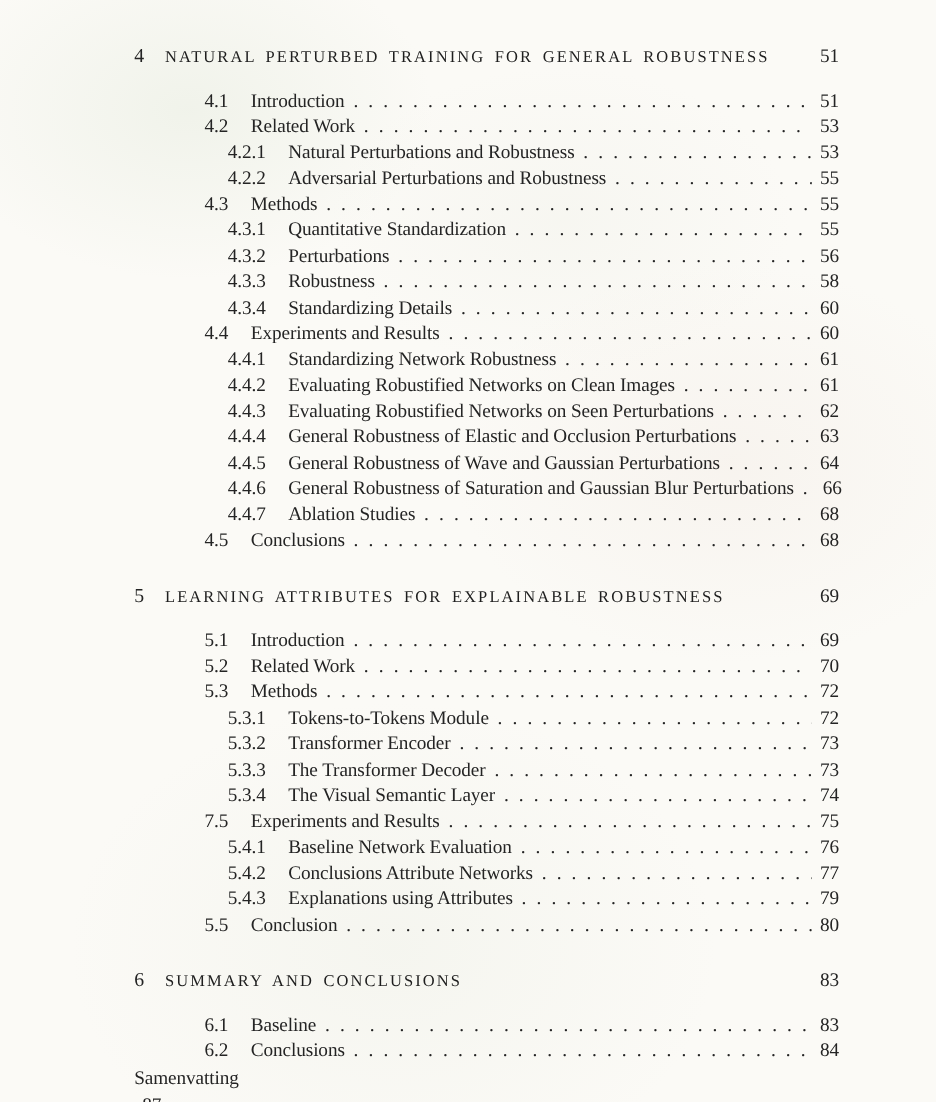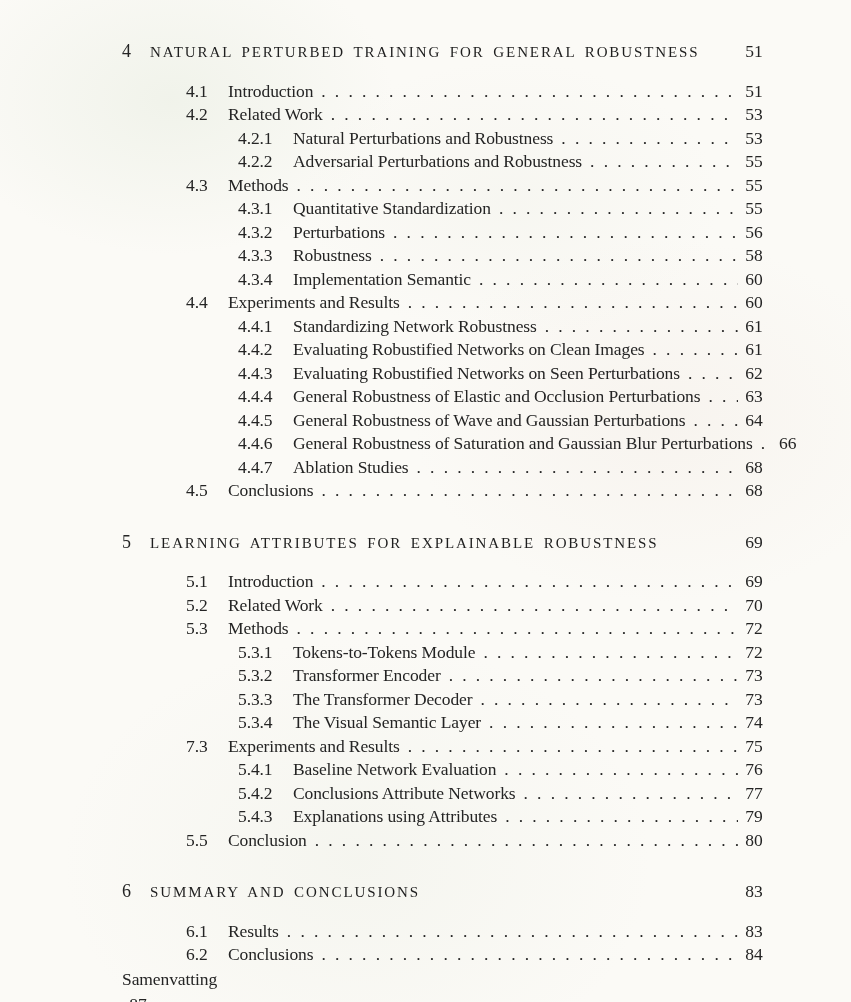--- a/index.html
+++ b/index.html
@@ -31,21 +31,21 @@
 
   
   .entry {
     font-size: 17.5px;
     line-height: 23.5px;
     letter-spacing: -0.1px;
     white-space: nowrap;
   }
   .num   { flex: 0 0 auto; }
   .lvl1 .num { margin-left: 64px; width: 42px; }
-  .lvl2 .num { margin-left: 116px; width: 55px; }
+  .lvl2 .num { margin-left: 85px; width: 55px; }
   .title { flex: 0 1 auto; white-space: nowrap; text-align: right; }
 
   .dots {
     flex: 1 1 0;
     min-width: 0;
     overflow: hidden;
     white-space: nowrap;
     text-align: right;
     padding: 0 11px 0 8px;
   }
@@ -147,21 +147,21 @@
         <span class="pagenum">56</span>
       </div>
       <div class="row entry lvl2">
         <span class="num">4.3.3</span>
         <span class="title">Robustness</span>
         <span class="dots"></span>
         <span class="pagenum">58</span>
       </div>
       <div class="row entry lvl2">
         <span class="num">4.3.4</span>
-        <span class="title">Implementation Semantic</span>
+        <span class="title">Standardizing Details</span>
         <span class="dots"></span>
         <span class="pagenum">60</span>
       </div>
       <div class="row entry lvl1">
         <span class="num">4.4</span>
         <span class="title">Experiments and Results</span>
         <span class="dots"></span>
         <span class="pagenum">60</span>
       </div>
       <div class="row entry lvl2">
@@ -254,21 +254,21 @@
         <span class="dots"></span>
         <span class="pagenum">73</span>
       </div>
       <div class="row entry lvl2">
         <span class="num">5.3.4</span>
         <span class="title">The Visual Semantic Layer</span>
         <span class="dots"></span>
         <span class="pagenum">74</span>
       </div>
       <div class="row entry lvl1">
-        <span class="num">7.3</span>
+        <span class="num">7.5</span>
         <span class="title">Experiments and Results</span>
         <span class="dots"></span>
         <span class="pagenum">75</span>
       </div>
       <div class="row entry lvl2">
         <span class="num">5.4.1</span>
         <span class="title">Baseline Network Evaluation</span>
         <span class="dots"></span>
         <span class="pagenum">76</span>
       </div>
@@ -291,21 +291,21 @@
         <span class="pagenum">80</span>
       </div>
       <div class="row chapter-row">
         <span class="chapter-num">6</span>
         <span class="chapter-title">SUMMARY AND CONCLUSIONS</span>
         <span class="fill"></span>
         <span class="pagenum">83</span>
       </div>
       <div class="row entry lvl1">
         <span class="num">6.1</span>
-        <span class="title">Results</span>
+        <span class="title">Baseline</span>
         <span class="dots"></span>
         <span class="pagenum">83</span>
       </div>
       <div class="row entry lvl1">
         <span class="num">6.2</span>
         <span class="title">Conclusions</span>
         <span class="dots"></span>
         <span class="pagenum">84</span>
       </div>
       <div class="row back-row">

